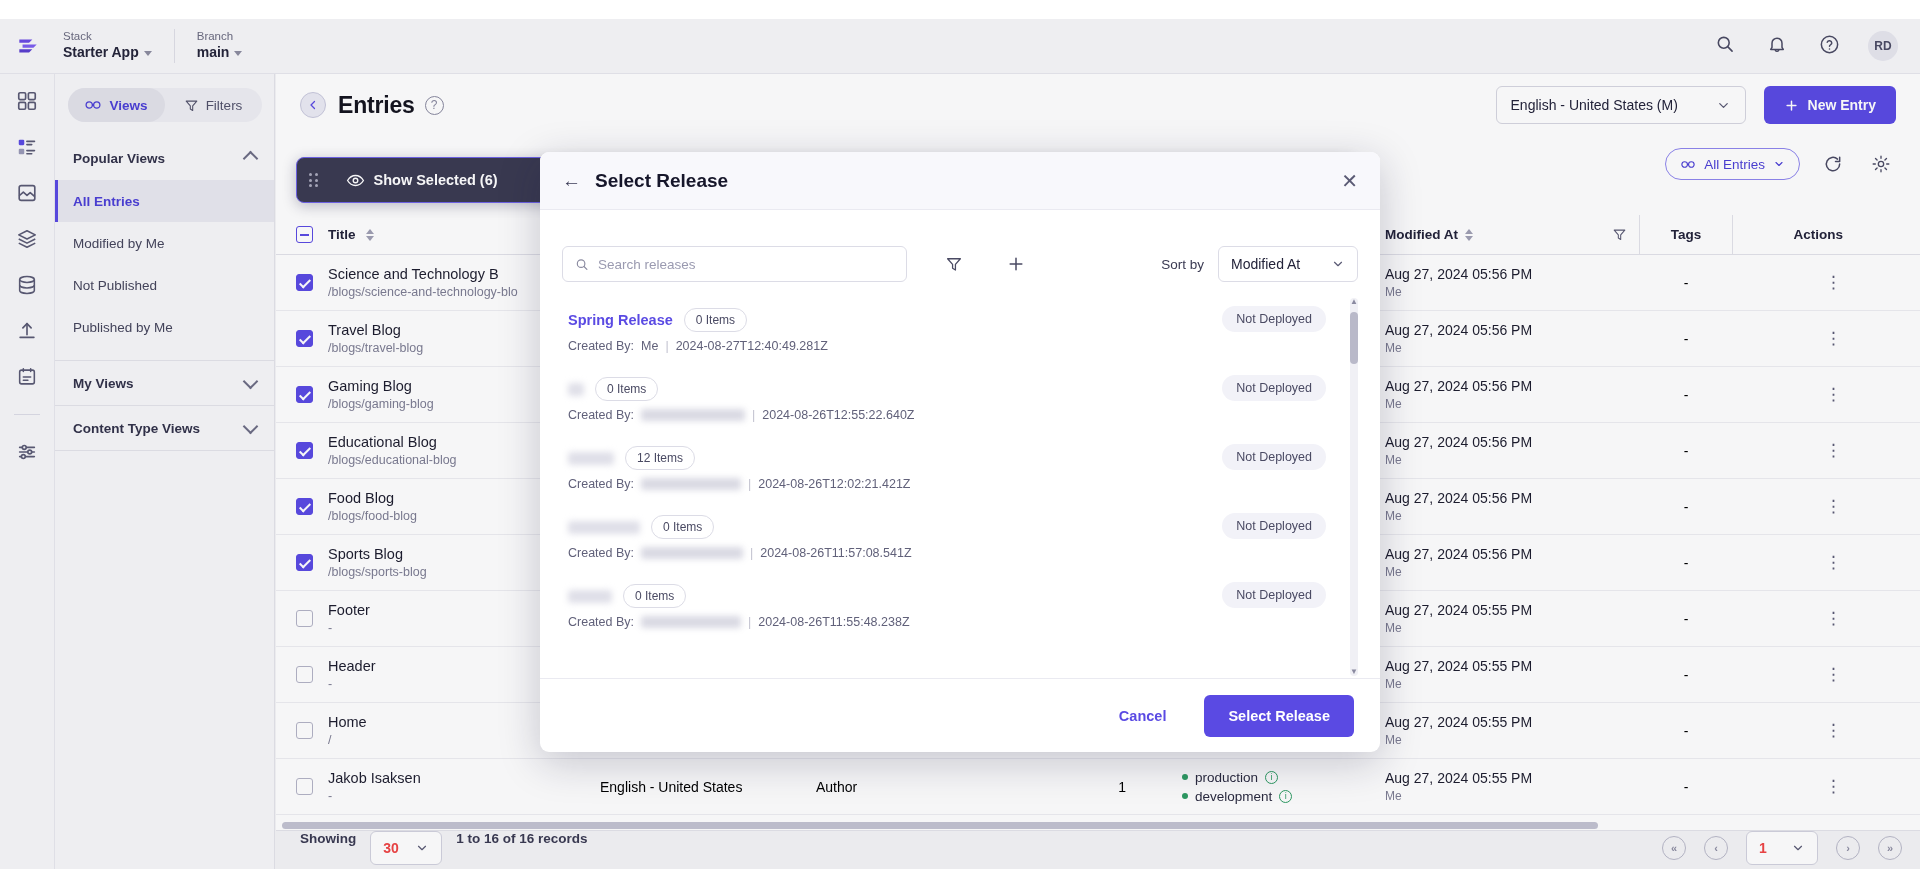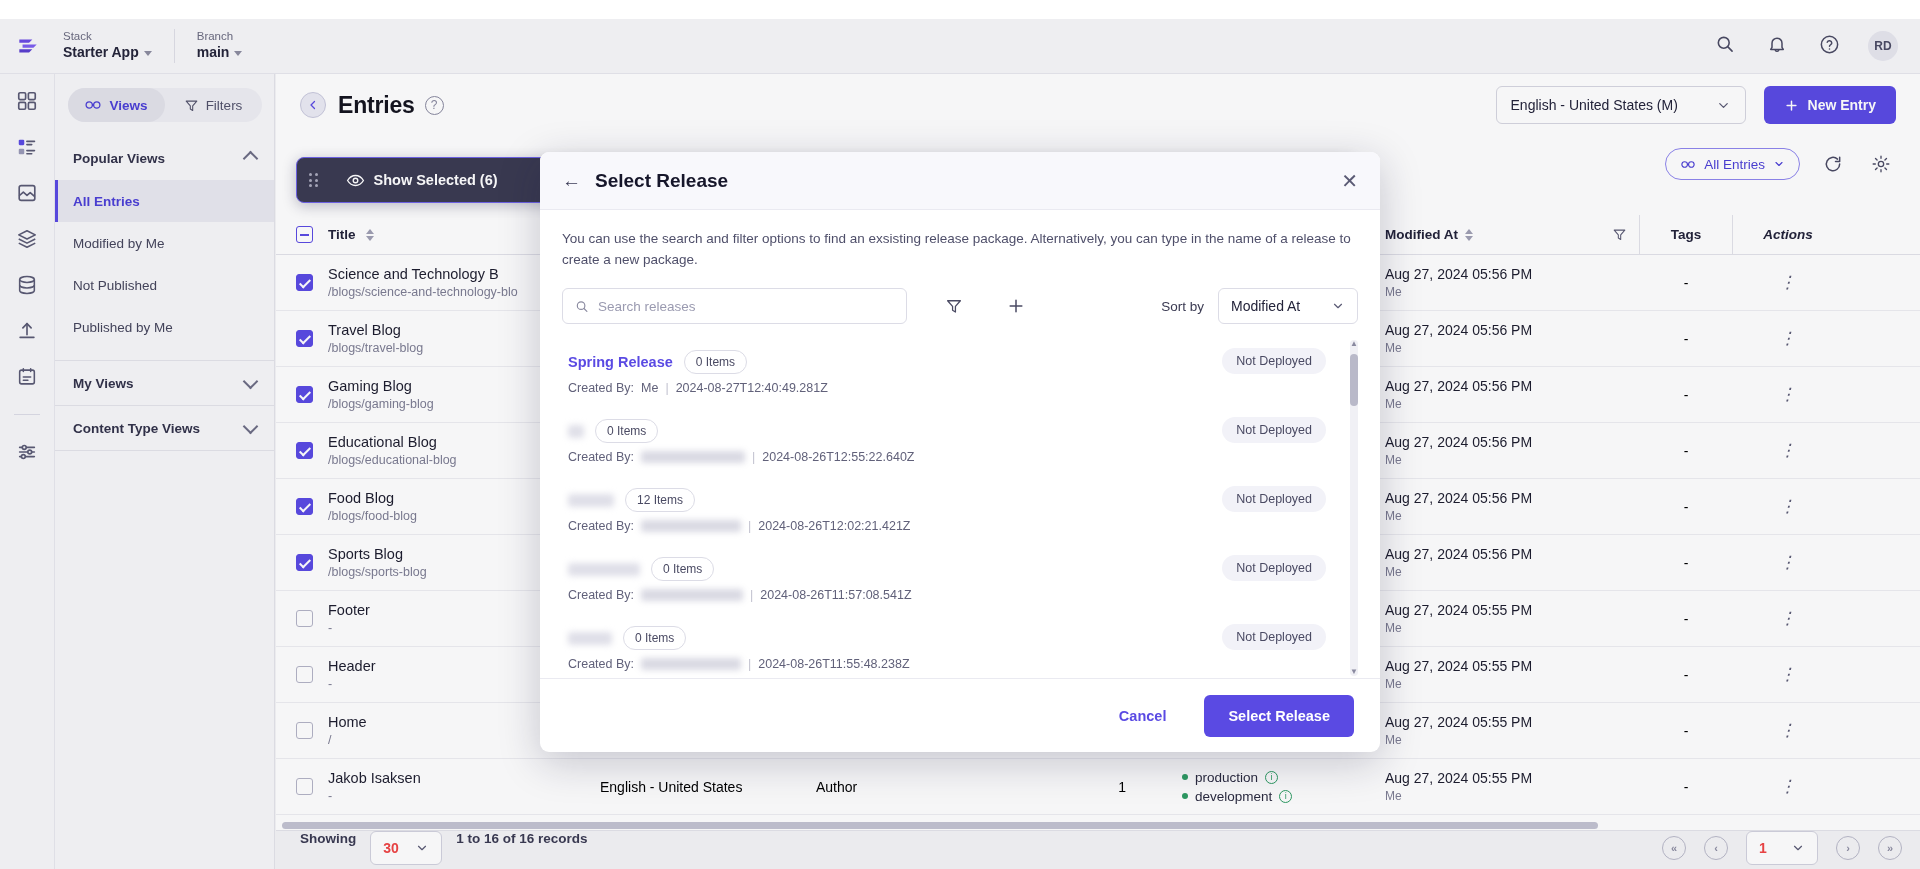--- a/index.html
+++ b/index.html
@@ -118,21 +118,21 @@
     display:flex; height:56px; align-items:center; border-bottom:1px solid #eeeef2; font-size:14px;
   }
   .c-check { width:40px; display:flex; align-items:center; justify-content:center; padding-left:16px;}
   .c-title { width:284px; padding-left:12px; }
   .c-locale{ width:216px; }
   .c-type  { width:178px; }
   .c-ver   { width:160px; text-align:right; padding-right:28px;}
   .c-env   { width:216px; padding-left:28px;}
   .c-mod   { width:268px; padding-left:14px;}
   .c-tags  { width:92px; text-align:center;}
-  .c-act   { width:110px; text-align:center;font-style:italic;}
+  .c-act   { width:110px; text-align:right;}
   .vdiv { width:1px; height:40px; background:#e2e2ea; }
   .cb {
     width:17px;height:17px;border:1.6px solid #b4b4c6;border-radius:3px;background:#fff;cursor:pointer;
   }
   .cb.checked { background:#5a4ae3;border-color:#5a4ae3; position:relative;}
   .cb.checked:after{content:"";position:absolute;left:5px;top:1.5px;width:4px;height:9px;border:solid #fff;border-width:0 2px 2px 0;transform:rotate(45deg);}
   .cb.indet { border-color:#5a4ae3; position:relative;}
   .cb.indet:after{content:"";position:absolute;left:3px;top:6.5px;width:9px;height:2px;background:#5a4ae3;}
   .row-title { color:#1d1d2e; font-size:14.5px; line-height:19px;}
   .row-sub { color:#7d7d93; font-size:12.5px; line-height:17px;}
@@ -853,21 +853,20 @@
   </div>
 
   <div class="overlay-dim"></div>
   <div class="modal">
     <div class="modal-head">
       <span class="m-back">←</span>
       <span class="m-title">Select Release</span>
       <span class="m-close">✕</span>
     </div>
     <div class="modal-body">
-      <div class="m-desc">You can use the search and filter options to find an exsisting release package. Alternatively, you can type in the name of a release to create a new package.</div>
       <div class="m-controls">
         <div class="search-box">
           <svg width="15" height="15" viewBox="0 0 24 24" fill="none" stroke="#8a8aa0" stroke-width="2">
               <circle cx="10.5" cy="10.5" r="6.5"></circle>
               <line x1="15.5" y1="15.5" x2="20.5" y2="20.5" stroke-linecap="round"></line>
             </svg>
           <input type="text" value="" placeholder="Search releases" style="">
         </div>
         <div class="ic-btn" style="margin-left:14px;">
           <svg width="18" height="18" viewBox="0 0 24 24" fill="none" stroke="currentColor" stroke-width="1.7">

